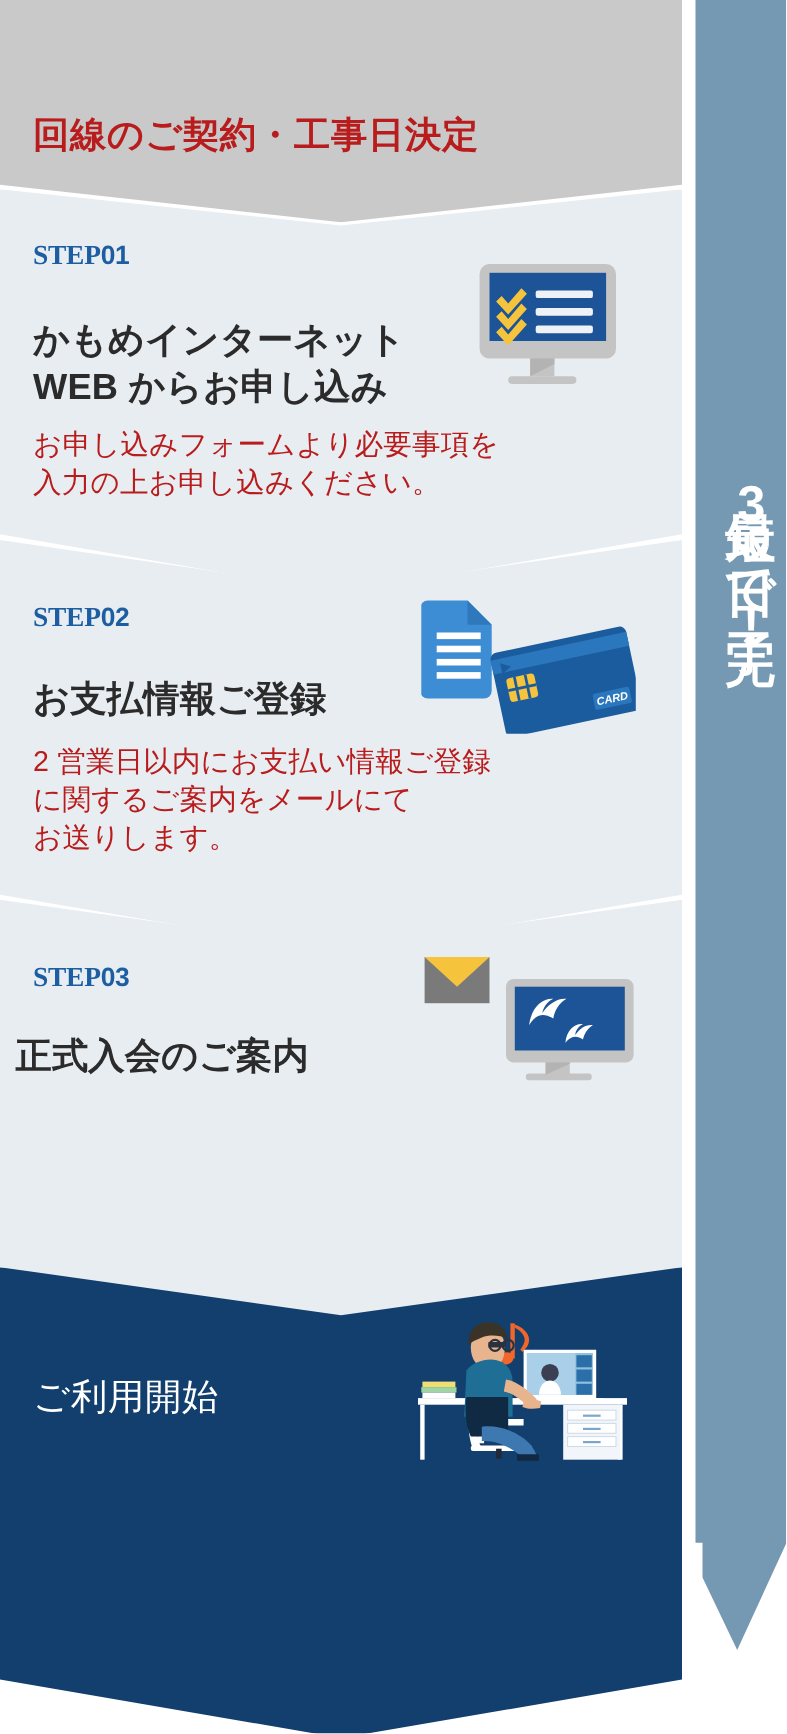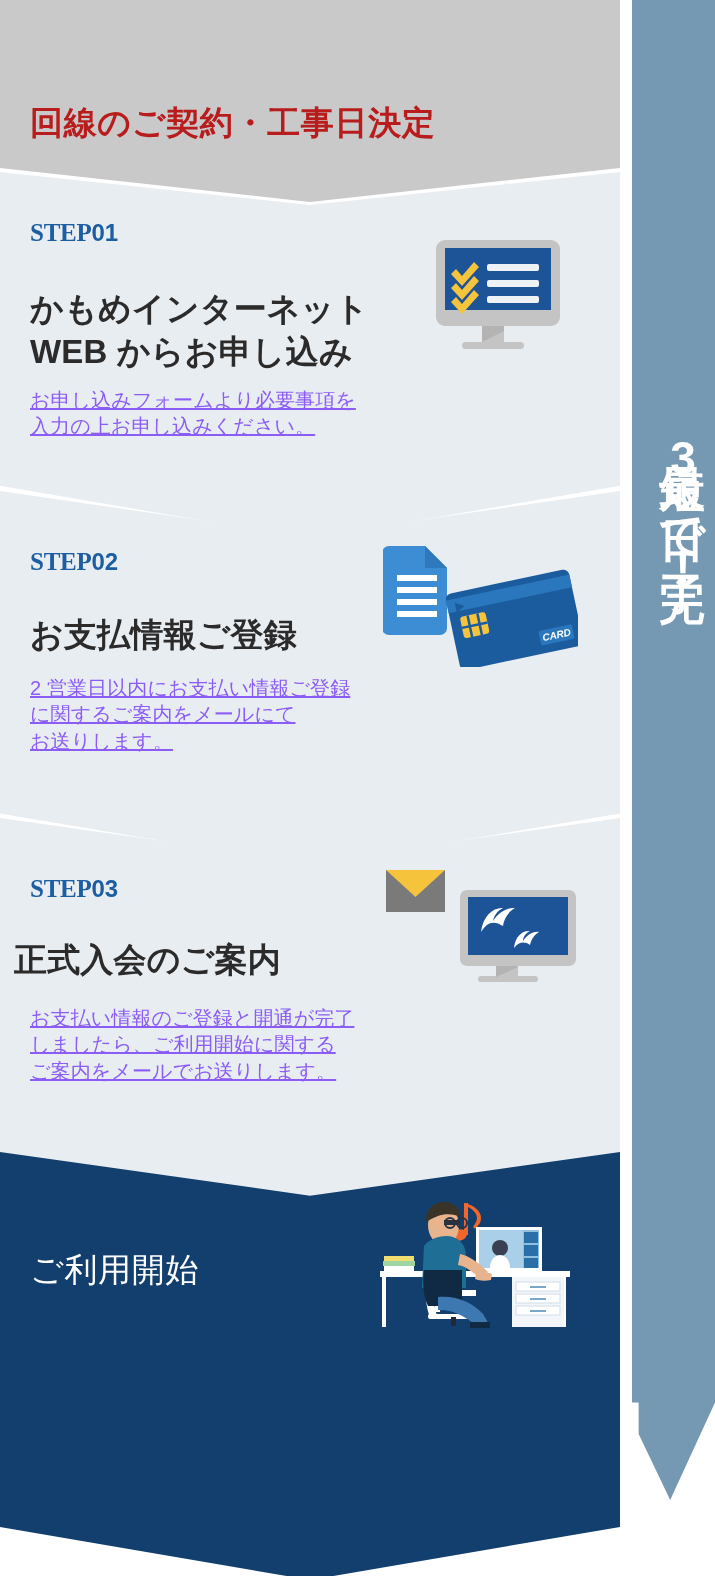--- a/index.html
+++ b/index.html
@@ -126,27 +126,26 @@
     position: absolute;
     color: #2b2b2b;
     font-size: 33px;
     font-weight: 700;
     line-height: 1.30;
     letter-spacing: 0.005em;
     white-space: pre-line;
   }
   .step-body {
     position: absolute;
-    color: #8b5cf6;
-    font-size: 20px;
+    color: #b91c1c;
+    font-size: 26px;
     font-weight: 400;
     line-height: 1.32;
     letter-spacing: 0.005em;
     white-space: pre-line;
-    text-decoration: underline;
   }
 
   .final-title {
     position: absolute;
     left: 30px;
     top: 1248px;
     color: #ffffff;
     font-size: 33px;
     font-weight: 400;
     letter-spacing: 0.02em;
@@ -232,23 +231,20 @@
         <text x="169" y="104" font-family="Liberation Sans, sans-serif" font-size="10" font-weight="700" font-style="italic" fill="#ffffff" text-anchor="middle">CARD</text>
       </g>
     </svg>
   </div>
 
   <div class="panel panel-step panel-s3"></div>
   <div class="step-label" style="left:30px; top:875px;">
     <span class="w">STEP</span><span class="n">03</span>
   </div>
   <div class="step-title" style="left:14px; top:939px;text-align:right;">正式入会のご案内</div>
-  <div class="step-body" style="left:30px; top:1005px;">お支払い情報のご登録と開通が完了
-しましたら、ご利用開始に関する
-ご案内をメールでお送りします。</div>
 
   <div class="icon-box" style="left:383px; top:866px; width:195px; height:122px;">
     <svg width="195" height="122" viewBox="0 0 195 122">
 
       <g>
         <rect x="3" y="4" width="59" height="42" fill="#7a7a7a"></rect>
         <path d="M3 4 h59 l-29.5 27 z" fill="#f5c33c"></path>
       </g>
 
       <g>

